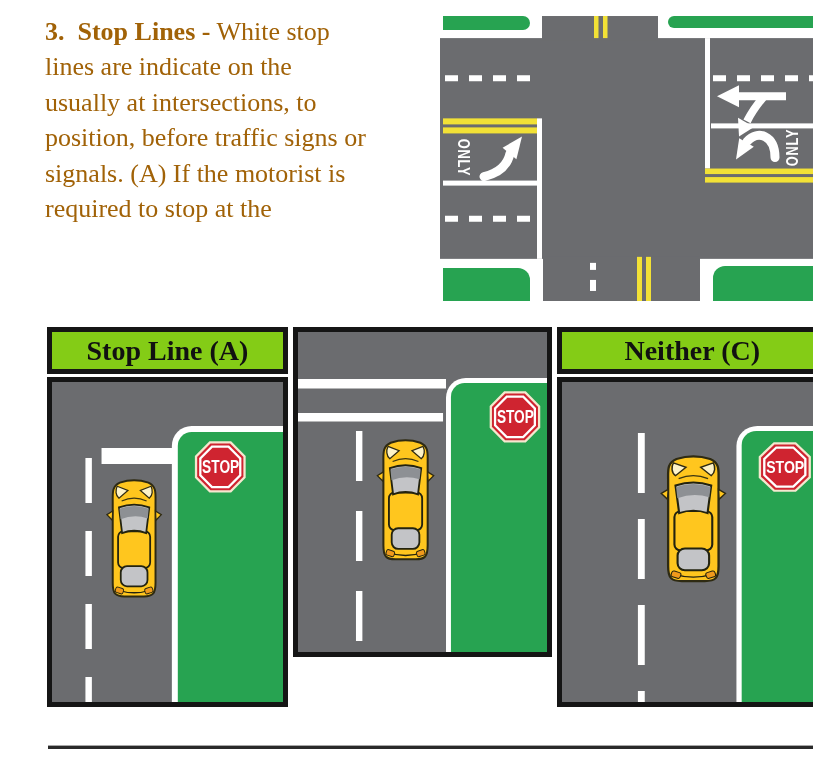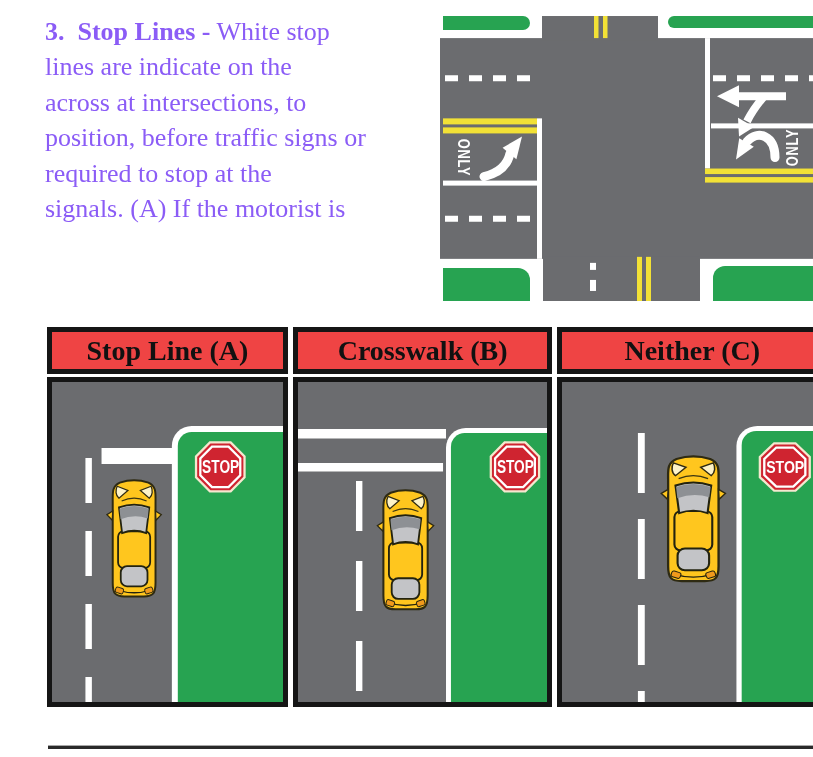--- a/index.html
+++ b/index.html
@@ -1,28 +1,28 @@
 <!DOCTYPE html>
 <html><head>
 <meta charset="utf-8">
 <style>
   html,body{margin:0;padding:0;}
   body{
     width:813px;height:757px;background:#ffffff;overflow:hidden;position:relative;
     font-family:"Liberation Serif",serif;color:#111;
   }
   .text-block{position:absolute;left:45px;top:14px;width:402px;
-    font-size:26px;line-height:35.4px;color:#8b5cf6;}
+    font-size:26px;line-height:35.4px;color:#a16207;}
   .text-block b{font-weight:bold;}
   .diagram-wrap{position:absolute;left:440px;top:10px;width:373px;height:291px;}
   .diagram-wrap svg{display:block;width:100%;height:100%;}
   .cmp-table{position:absolute;left:47px;top:327px;width:780px;display:flex;gap:5px;}
   .cmp-col{display:flex;flex-direction:column;gap:3px;}
   .col-a{width:243px;} .col-b{width:262px;} .col-c{width:272px;}
-  .cmp-header{box-sizing:border-box;border:5px solid #151515;background:#ef4444;height:47px;
+  .cmp-header{box-sizing:border-box;border:5px solid #151515;background:#84cc16;height:47px;
     font-weight:bold;font-size:28px;line-height:37px;text-align:center;
     font-family:"Liberation Serif",serif;}
   .cmp-panel{box-sizing:border-box;border:5px solid #151515;height:330px;background:#6b6c6f;}
   .cmp-panel svg{display:block;width:100%;height:100%;}
   .footer-rule{position:absolute;left:48px;top:745px;width:765px;height:3px;
     background:#2a2a2a;border-top:1px solid #a8a8a8;}
   .defs-svg{position:absolute;width:0;height:0;overflow:hidden;}
 </style>
 </head>
 <body>
@@ -49,24 +49,24 @@
       <polygon points="17.1,2.5 38.9,2.5 53.5,17.1 53.5,38.9 38.9,53.5 17.1,53.5 2.5,38.9 2.5,17.1" fill="#cf2430" stroke="#f4e8cf" stroke-width="2.4"></polygon>
       <polygon points="19.3,7 36.7,7 49,19.3 49,36.7 36.7,49 19.3,49 7,36.7 7,19.3" fill="none" stroke="#ffffff" stroke-width="2.4"></polygon>
       <text x="0" y="0" transform="translate(28.4,34.5) scale(0.78,1)" text-anchor="middle" font-family="Liberation Sans, sans-serif" font-weight="bold" font-size="18.5" fill="#ffffff">STOP</text>
     </g>
   </defs>
 </svg>
 
 <div class="text-block">
   <div><b>3.&nbsp; Stop Lines -</b><span> White stop</span></div>
   <div>lines are indicate on the</div>
-  <div>across at intersections, to</div>
+  <div>usually at intersections, to</div>
   <div>position, before traffic signs or</div>
+  <div>signals. (A) If the motorist is</div>
   <div>required to stop at the</div>
-  <div>signals. (A) If the motorist is</div>
 </div>
 
 <div class="diagram-wrap">
   <svg viewBox="0 0 373 290" preserveAspectRatio="none">
 
     <rect x="0" y="28" width="373" height="220" fill="#6b6c6f"></rect>
     <rect x="102" y="6" width="116" height="24" fill="#6b6c6f"></rect>
     <rect x="103" y="246" width="157" height="44" fill="#6b6c6f"></rect>
 
     <rect x="-12" y="-8" width="110" height="36" rx="12" fill="#ffffff"></rect>
@@ -122,21 +122,20 @@
         <rect x="50" y="66" width="72" height="16" fill="#ffffff"></rect>
         <path d="M121,320 L121,64 A20,20 0 0 1 141,44 L243,44 L243,320 Z" fill="#ffffff"></path>
         <path d="M127,320 L127,64 A14,14 0 0 1 141,50 L243,50 L243,320 Z" fill="#27a351"></path>
         <use href="#stopsign" transform="translate(143,58) scale(0.96)"></use>
         <use href="#car" transform="translate(55,96) scale(0.9,0.918)"></use>
       </svg>
     </div>
   </div>
 
   <div class="cmp-col col-b">
-    <div class="cmp-header">Crosswalk (B)</div>
     <div class="cmp-panel">
       <svg viewBox="0 0 253 320" preserveAspectRatio="none">
         <rect x="0" y="0" width="253" height="320" fill="#6b6c6f"></rect>
         <line x1="62" y1="99" x2="62" y2="320" stroke="#ffffff" stroke-width="6.5" stroke-dasharray="50 30"></line>
         <rect x="0" y="47" width="150" height="9.5" fill="#ffffff"></rect>
         <rect x="0" y="81" width="147" height="8.5" fill="#ffffff"></rect>
         <path d="M150,320 L150,66 A20,20 0 0 1 170,46 L263,46 L263,320 Z" fill="#ffffff"></path>
         <path d="M155,320 L155,65 A14,14 0 0 1 169,51 L263,51 L263,320 Z" fill="#27a351"></path>
         <use href="#stopsign" transform="translate(193,58) scale(0.96)"></use>
         <use href="#car" transform="translate(80,106) scale(0.935,0.94)"></use>

